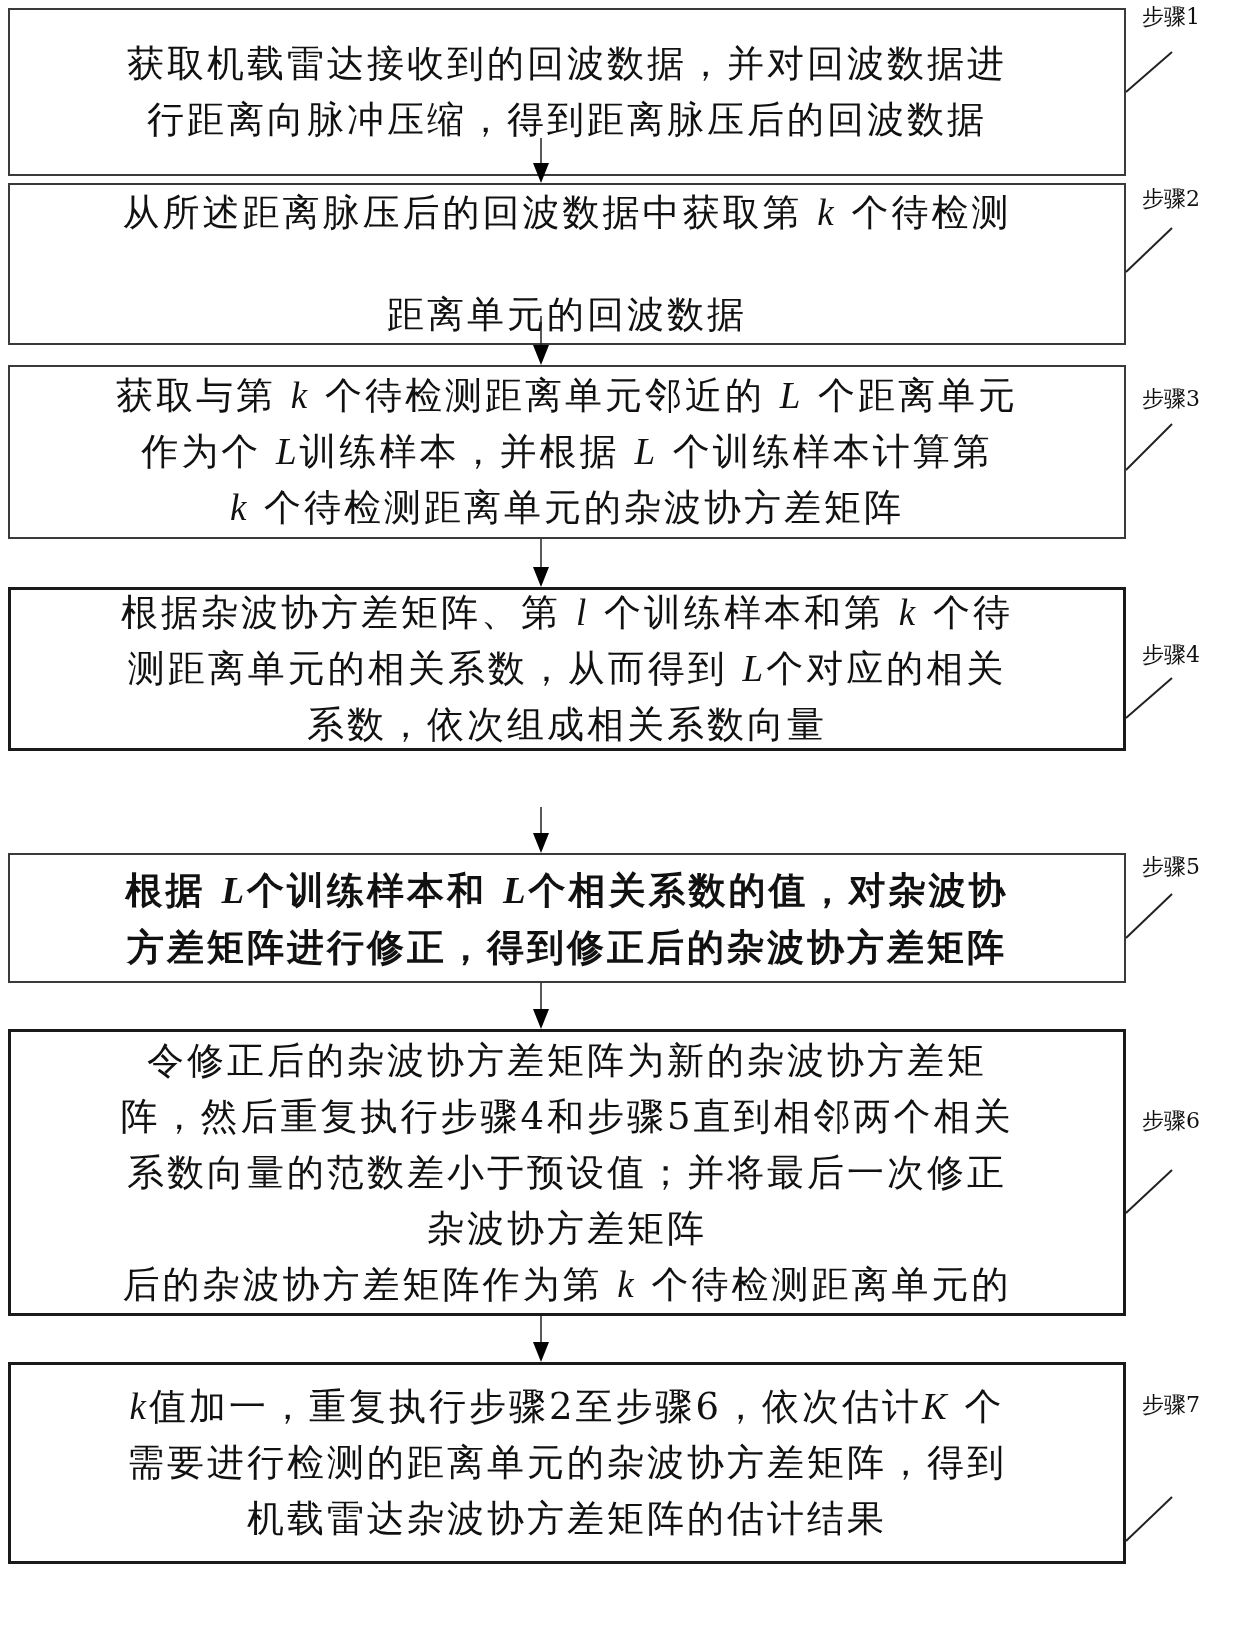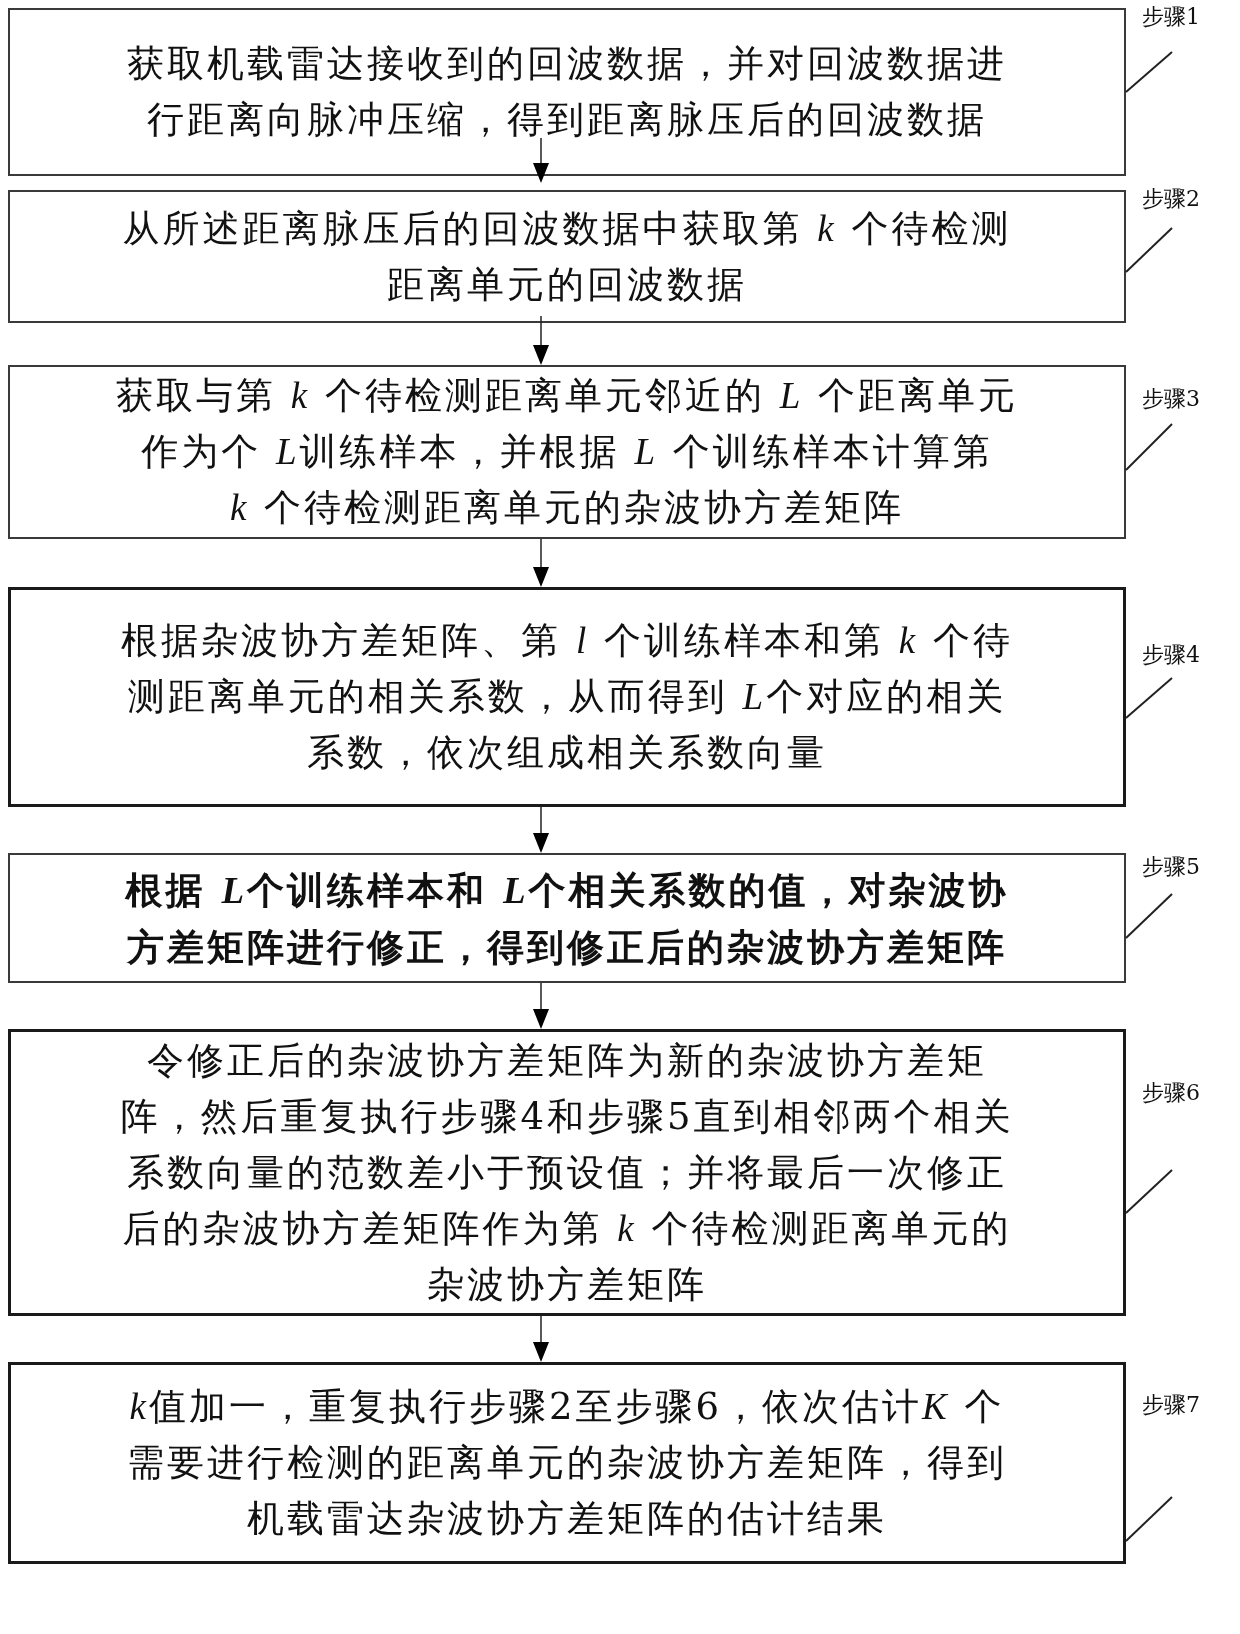--- a/index.html
+++ b/index.html
@@ -16,57 +16,57 @@
            font-family: "DejaVu Serif", serif; letter-spacing: 0px; }
   .leader { position: absolute; left: 0; top: 0; }
 </style>
 </head>
 <body>
 
 <div class="box" id="box-0" style="top:8px;height:168px;">
     <div class="line"><span>获取机载雷达接收到的回波数据，并对回波数据进</span></div>
     <div class="line"><span>行距离向脉冲压缩，得到距离脉压后的回波数据</span></div>
   </div>
-<div class="box" id="box-1" style="top:190px;height:133px;">
+<div class="box" id="box-1" style="top:183px;height:162px;justify-content:space-between;">
     <div class="line"><span>从所述距离脉压后的回波数据中获取第 </span><i>k</i><span> 个待检测</span></div>
     <div class="line"><span>距离单元的回波数据</span></div>
   </div>
 <div class="box" id="box-2" style="top:365px;height:174px;">
     <div class="line"><span>获取与第 </span><i>k</i><span> 个待检测距离单元邻近的 </span><i>L</i><span> 个距离单元</span></div>
     <div class="line"><span>作为个 </span><i>L</i><span>训练样本，并根据 </span><i>L</i><span> 个训练样本计算第</span></div>
     <div class="line"><i>k</i><span> 个待检测距离单元的杂波协方差矩阵</span></div>
   </div>
-<div class="box thick" id="box-3" style="top:587px;height:220px;">
+<div class="box thick" id="box-3" style="top:587px;height:164px;">
     <div class="line"><span>根据杂波协方差矩阵、第 </span><i>l</i><span> 个训练样本和第 </span><i>k</i><span> 个待</span></div>
     <div class="line"><span>测距离单元的相关系数，从而得到 </span><i>L</i><span>个对应的相关</span></div>
     <div class="line"><span>系数，依次组成相关系数向量</span></div>
   </div>
 <div class="box" id="box-4" style="top:853px;height:130px;font-weight:bold;">
     <div class="line"><span>根据 </span><i>L</i><span>个训练样本和 </span><i>L</i><span>个相关系数的值，对杂波协</span></div>
     <div class="line"><span>方差矩阵进行修正，得到修正后的杂波协方差矩阵</span></div>
   </div>
 <div class="box thick" id="box-5" style="top:1029px;height:287px;">
     <div class="line"><span>令修正后的杂波协方差矩阵为新的杂波协方差矩</span></div>
     <div class="line"><span>阵，然后重复执行步骤4和步骤5直到相邻两个相关</span></div>
     <div class="line"><span>系数向量的范数差小于预设值；并将最后一次修正</span></div>
+    <div class="line"><span>杂波协方差矩阵</span></div>
     <div class="line"><span>后的杂波协方差矩阵作为第 </span><i>k</i><span> 个待检测距离单元的</span></div>
-    <div class="line"><span>杂波协方差矩阵</span></div>
   </div>
 <div class="box thick" id="box-6" style="top:1362px;height:202px;">
     <div class="line"><i>k</i><span>值加一，重复执行步骤2至步骤6，依次估计</span><i>K</i><span> 个</span></div>
     <div class="line"><span>需要进行检测的距离单元的杂波协方差矩阵，得到</span></div>
     <div class="line"><span>机载雷达杂波协方差矩阵的估计结果</span></div>
   </div>
 
 <div class="label" style="top:2px;">步骤1</div>
 <div class="label" style="top:184px;">步骤2</div>
 <div class="label" style="top:384px;">步骤3</div>
 <div class="label" style="top:640px;">步骤4</div>
 <div class="label" style="top:852px;">步骤5</div>
-<div class="label" style="top:1078px;">步骤6</div>
+<div class="label" style="top:1106px;">步骤6</div>
 <div class="label" style="top:1390px;">步骤7</div>
 
 <svg class="leader" width="1240" height="1634">
   <g stroke="#222" stroke-width="2" fill="none">
     <line x1="1126" y1="92" x2="1172" y2="52"></line>
     <line x1="1126" y1="272" x2="1172" y2="228"></line>
     <line x1="1126" y1="470" x2="1172" y2="424"></line>
     <line x1="1126" y1="718" x2="1172" y2="678"></line>
     <line x1="1126" y1="938" x2="1172" y2="894"></line>
     <line x1="1126" y1="1213" x2="1172" y2="1170"></line>

